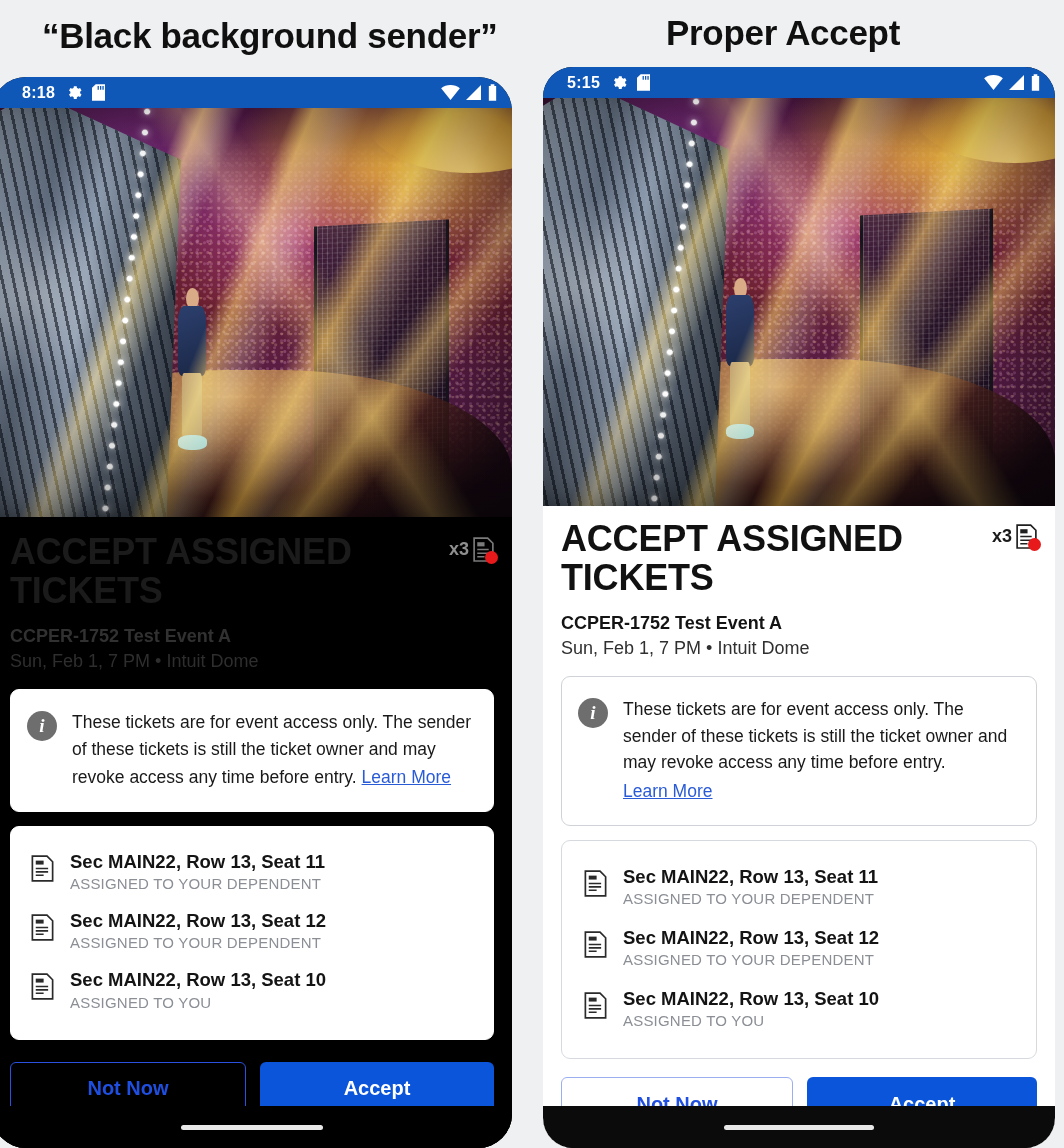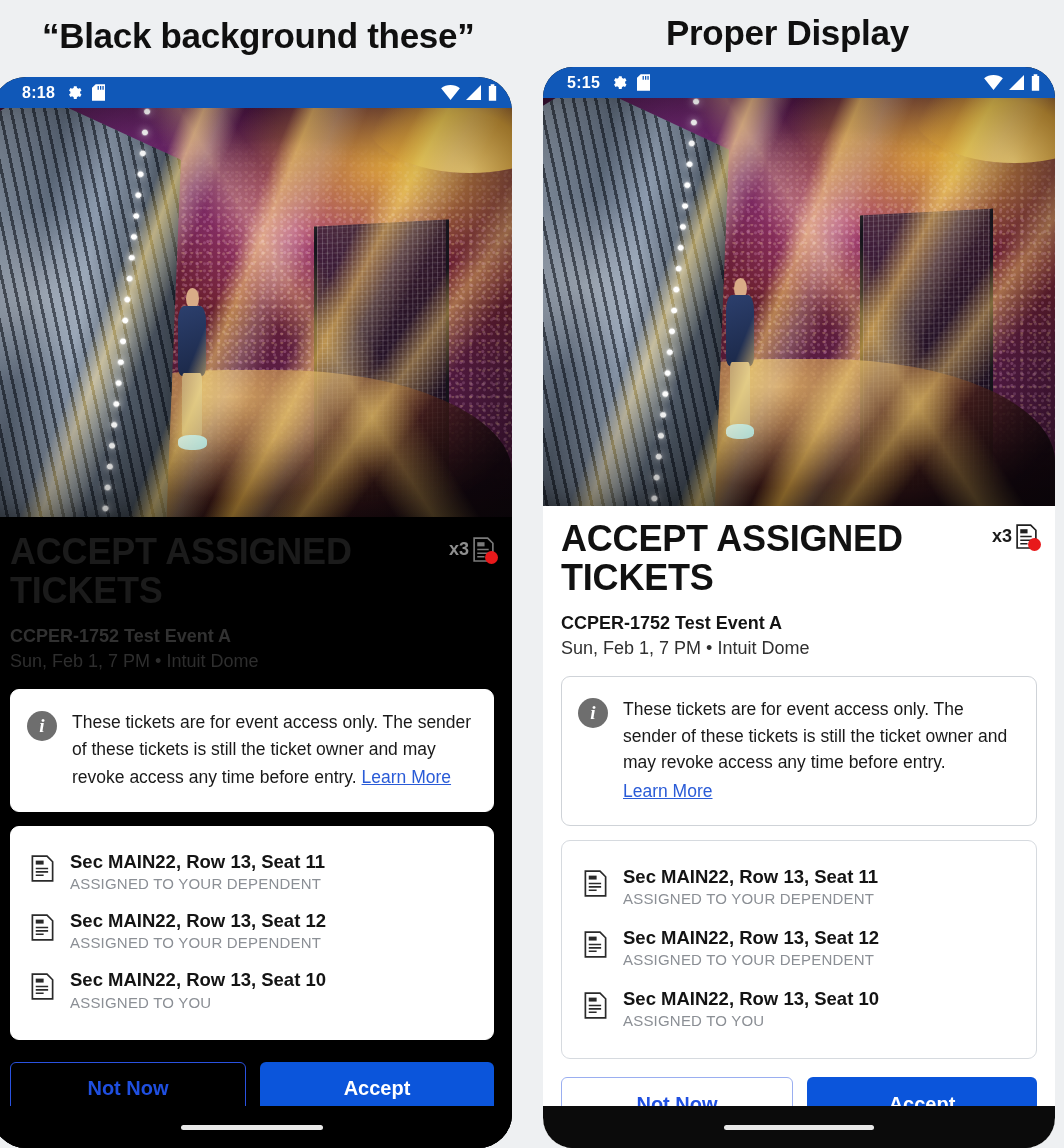--- a/index.html
+++ b/index.html
@@ -281,22 +281,22 @@
 
   
   .phone.left .title        { color: #1b1b1b; }
   .phone.left .event-name   { color: #313131; }
 </style>
 </head>
 <body>
 
 <div class="page">
 
-  <div class="caption left">“Black background these”</div>
-  <div class="caption right">Proper Display</div>
+  <div class="caption left">“Black background sender”</div>
+  <div class="caption right">Proper Accept</div>
 
   <div class="phone left">
 
     <div class="statusbar">
       <div class="sb-left">
         <span class="sb-time">8:18</span>
         <svg class="sb-icon" width="17" height="17" viewBox="0 0 24 24" fill="#fff">
             <path d="M12 8a4 4 0 104 4 4 4 0 00-4-4zm9.4 4a7.4 7.4 0 00-.1-1.2l2-1.5-2-3.5-2.4 1a7.6 7.6 0 00-2-1.2L16.5 3h-4l-.4 2.6a7.6 7.6 0 00-2 1.2l-2.4-1-2 3.5 2 1.5a7.4 7.4 0 000 2.4l-2 1.5 2 3.5 2.4-1a7.6 7.6 0 002 1.2l.4 2.6h4l.4-2.6a7.6 7.6 0 002-1.2l2.4 1 2-3.5-2-1.5A7.4 7.4 0 0021.4 12z"></path>
           </svg>
         <svg class="sb-icon" width="13" height="17" viewBox="0 0 14 18" fill="#fff">

